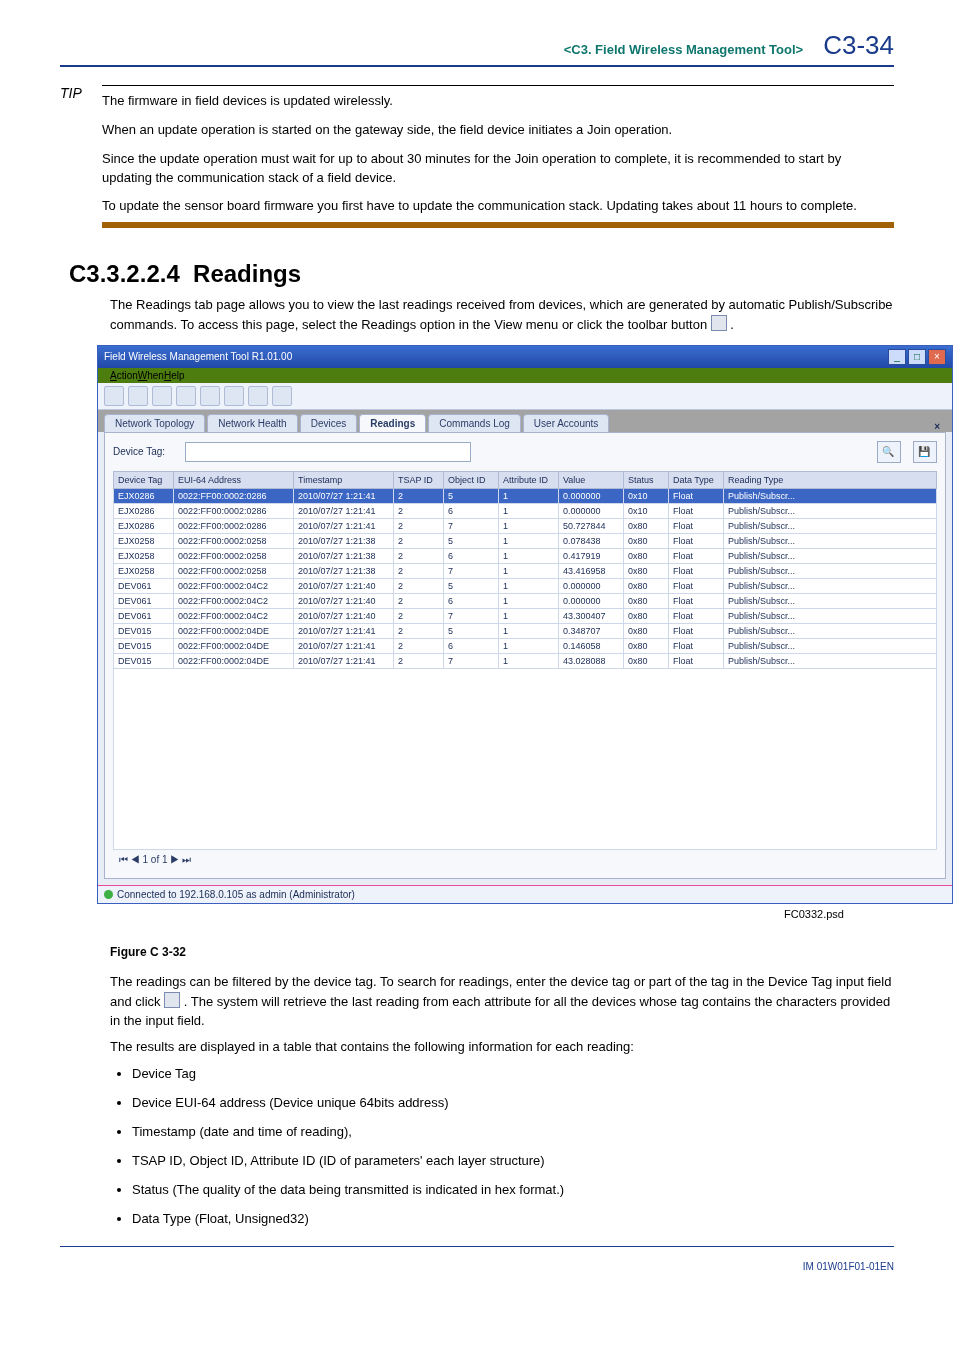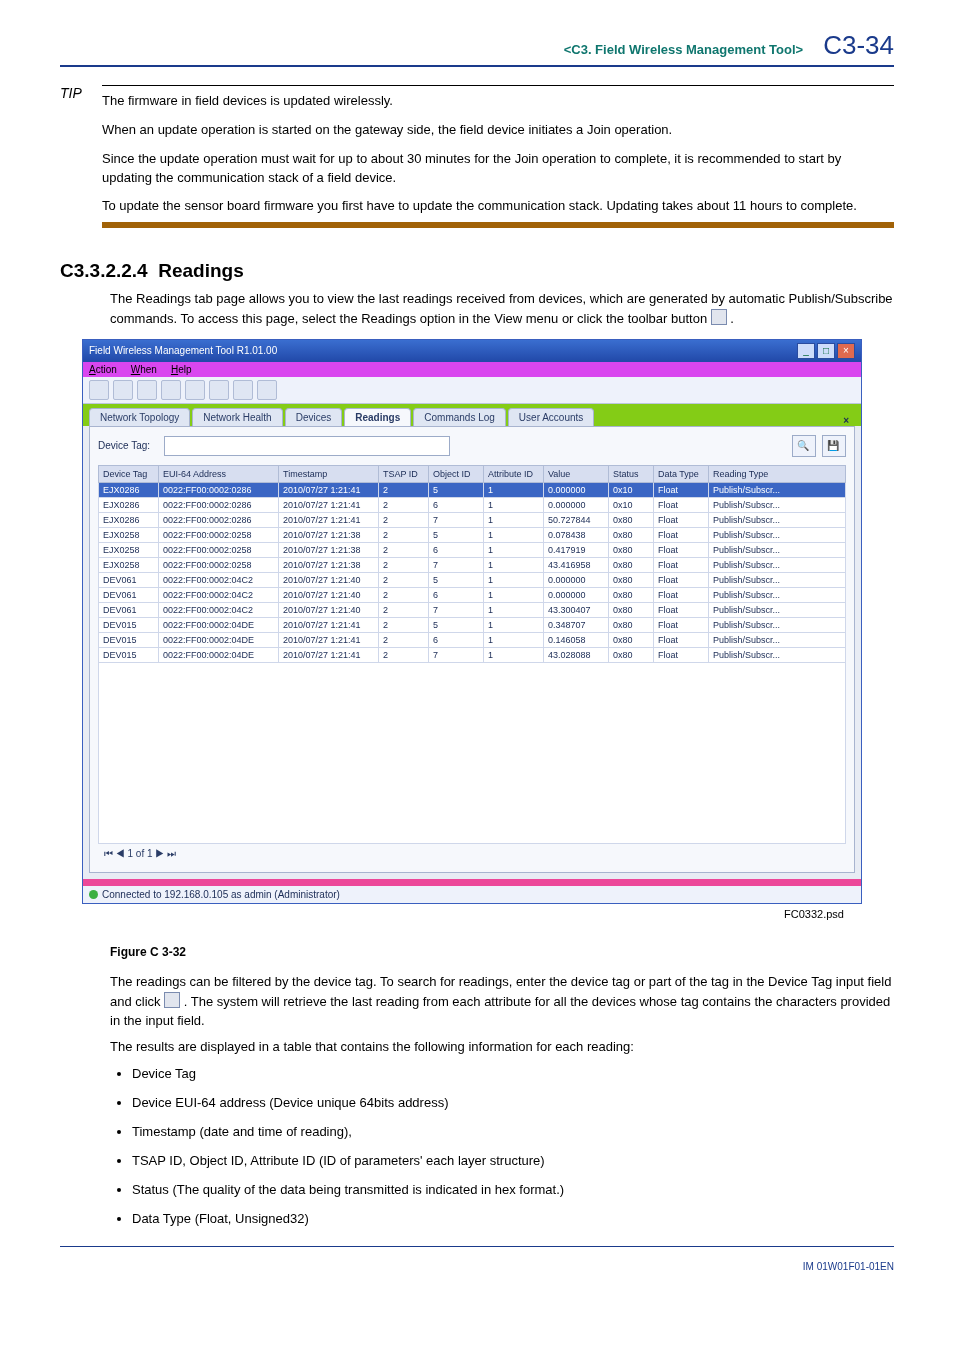--- a/index.html
+++ b/index.html
@@ -5,51 +5,51 @@
 html,body{margin:0;padding:0;background:#fff;font-family:Arial,Helvetica,sans-serif;font-size:13px;color:#000}
 .page{width:954px;margin:0 auto;padding:30px 60px 40px 60px;box-sizing:border-box;position:relative;min-height:1350px}
 .hdr{border-bottom:2px solid #1a3a8b;padding-bottom:4px;margin-bottom:18px;display:flex;align-items:baseline;justify-content:flex-end;gap:20px}
 .hdr-title{font-size:13px;font-weight:bold;color:#0f766e}
 .hdr-page{font-size:26px;font-weight:normal;color:#1a3a8b}
 .tip-row{display:flex;align-items:flex-start;gap:12px;margin-bottom:6px}
 .tip-label{font-weight:normal;font-style:italic;font-size:14px;min-width:30px}
 .tip-body{flex:1;border-top:1px solid #000;border-bottom:6px solid #a16207;padding:6px 0}
 .tip-body p{margin:0 0 10px 0;line-height:1.45}
 .tip-body p:last-child{margin-bottom:0}
-.section-h{font-size:19px;font-weight:bold;margin:32px 0 8px 0}
+.section-h{font-size:24px;font-weight:bold;margin:32px 0 8px 9px}
 .body-text{margin-left:50px}
 .body-text p{line-height:1.45;margin:0 0 8px 0}
 .icon-inline{display:inline-block;width:14px;height:14px;vertical-align:-2px;background:#e1e5ee;border:1px solid #7a8baf}
-.screenshot{margin:10px 0 0 22px;width:780px}
+.screenshot{margin:10px 0 0 37px;width:856px}
 .win{border:1px solid #3a5fbf;background:#e8ecf4;font-family:Tahoma,Arial,sans-serif;font-size:10px;color:#1a2b55}
 .titlebar{background:linear-gradient(#3a6ed0,#2148a8);color:#fff;padding:3px 6px;display:flex;align-items:center;gap:6px}
 .titlebar .spacer{flex:1}
 .winbtns{display:flex;gap:2px}
 .winbtn{width:16px;height:14px;background:#cddcfa;border:1px solid #2a4c9f;display:flex;align-items:center;justify-content:center;font-size:10px;line-height:1;color:#063}
 .winbtn.close{background:#e06a4f;color:#fff}
-.menubar{background:#d946ef;padding:2px 6px;display:flex;gap:14px;color:#000}
+.menubar{background:#4d7c0f;padding:2px 12px;display:flex;color:#000}
 .menubar span:first-letter{text-decoration:underline}
 .toolbar{background:#eef2fb;padding:3px 6px;display:flex;gap:4px;border-bottom:1px solid #bcc7dc}
 .tbbtn{width:18px;height:18px;background:#dfe6f3;border:1px solid #b0bcd6;border-radius:2px}
-.tabs{display:flex;align-items:flex-end;gap:0;padding:4px 6px 0 6px;background:#84cc16}
+.tabs{display:flex;align-items:flex-end;gap:0;padding:4px 6px 0 6px;background:#a3a3a3}
 .tab{padding:3px 10px;border:1px solid #a8b4cf;border-bottom:none;background:#dfe6f3;border-radius:4px 4px 0 0;margin-right:2px;color:#2a3c66}
 .tab.active{background:#f6f8fc;font-weight:bold}
 .tab-close{margin-left:auto;padding:0 6px;font-weight:bold;cursor:default}
 .panel{background:#f6f8fc;border:1px solid #a8b4cf;margin:0 6px 6px 6px;padding:8px}
-.searchrow{display:flex;align-items:center;gap:6px;margin-bottom:8px}
+.searchrow{display:flex;align-items:center;gap:12px;margin-bottom:8px}
 .searchrow label{min-width:60px}
 .searchrow input{flex:0 0 280px;height:16px;border:1px solid #9cabc8;background:#fff}
 .iconbtn{width:22px;height:20px;border:1px solid #9cabc8;background:#eef2fb;display:flex;align-items:center;justify-content:center}
 .grid{width:100%;border-collapse:collapse;font-size:9px}
 .grid th{background:#d7def0;border:1px solid #b0bcd6;padding:3px 4px;text-align:left;color:#1a2b55;font-weight:normal}
 .grid td{border:1px solid #cfd7ea;padding:2px 4px;background:#fff;color:#1a2b55;white-space:nowrap;overflow:hidden;text-overflow:ellipsis}
 .grid tr.sel td{background:#3b66c4;color:#fff}
 .blank{height:180px;background:#fff;border:1px solid #cfd7ea;border-top:none}
 .pager{padding:4px 6px;font-size:10px;color:#2a3c66}
-.statusbar{background:#eef2fb;padding:3px 6px;border-top:7px solid #ec4899;display:flex;align-items:center;gap:4px}
+.statusbar{background:#eef2fb;padding:3px 6px;border-top:1px solid #ec4899;display:flex;align-items:center;gap:4px}
 .statusdot{width:9px;height:9px;border-radius:50%;background:#3cb043;display:inline-block}
 .fig-label{font-size:11px;text-align:right;margin:4px 50px 0 0}
 .fig-caption{font-weight:bold;font-size:12px;margin:25px 0 14px 50px}
 ul.bullets{margin:6px 0 0 50px;padding-left:22px}
 ul.bullets li{margin:0 0 10px 0;line-height:1.45}
 .ftr{border-top:1px solid #1a3a8b;margin-top:18px;padding-top:14px;text-align:right;font-size:10px;color:#1a3a8b}
 </style>
 </head>
 <body>
 

